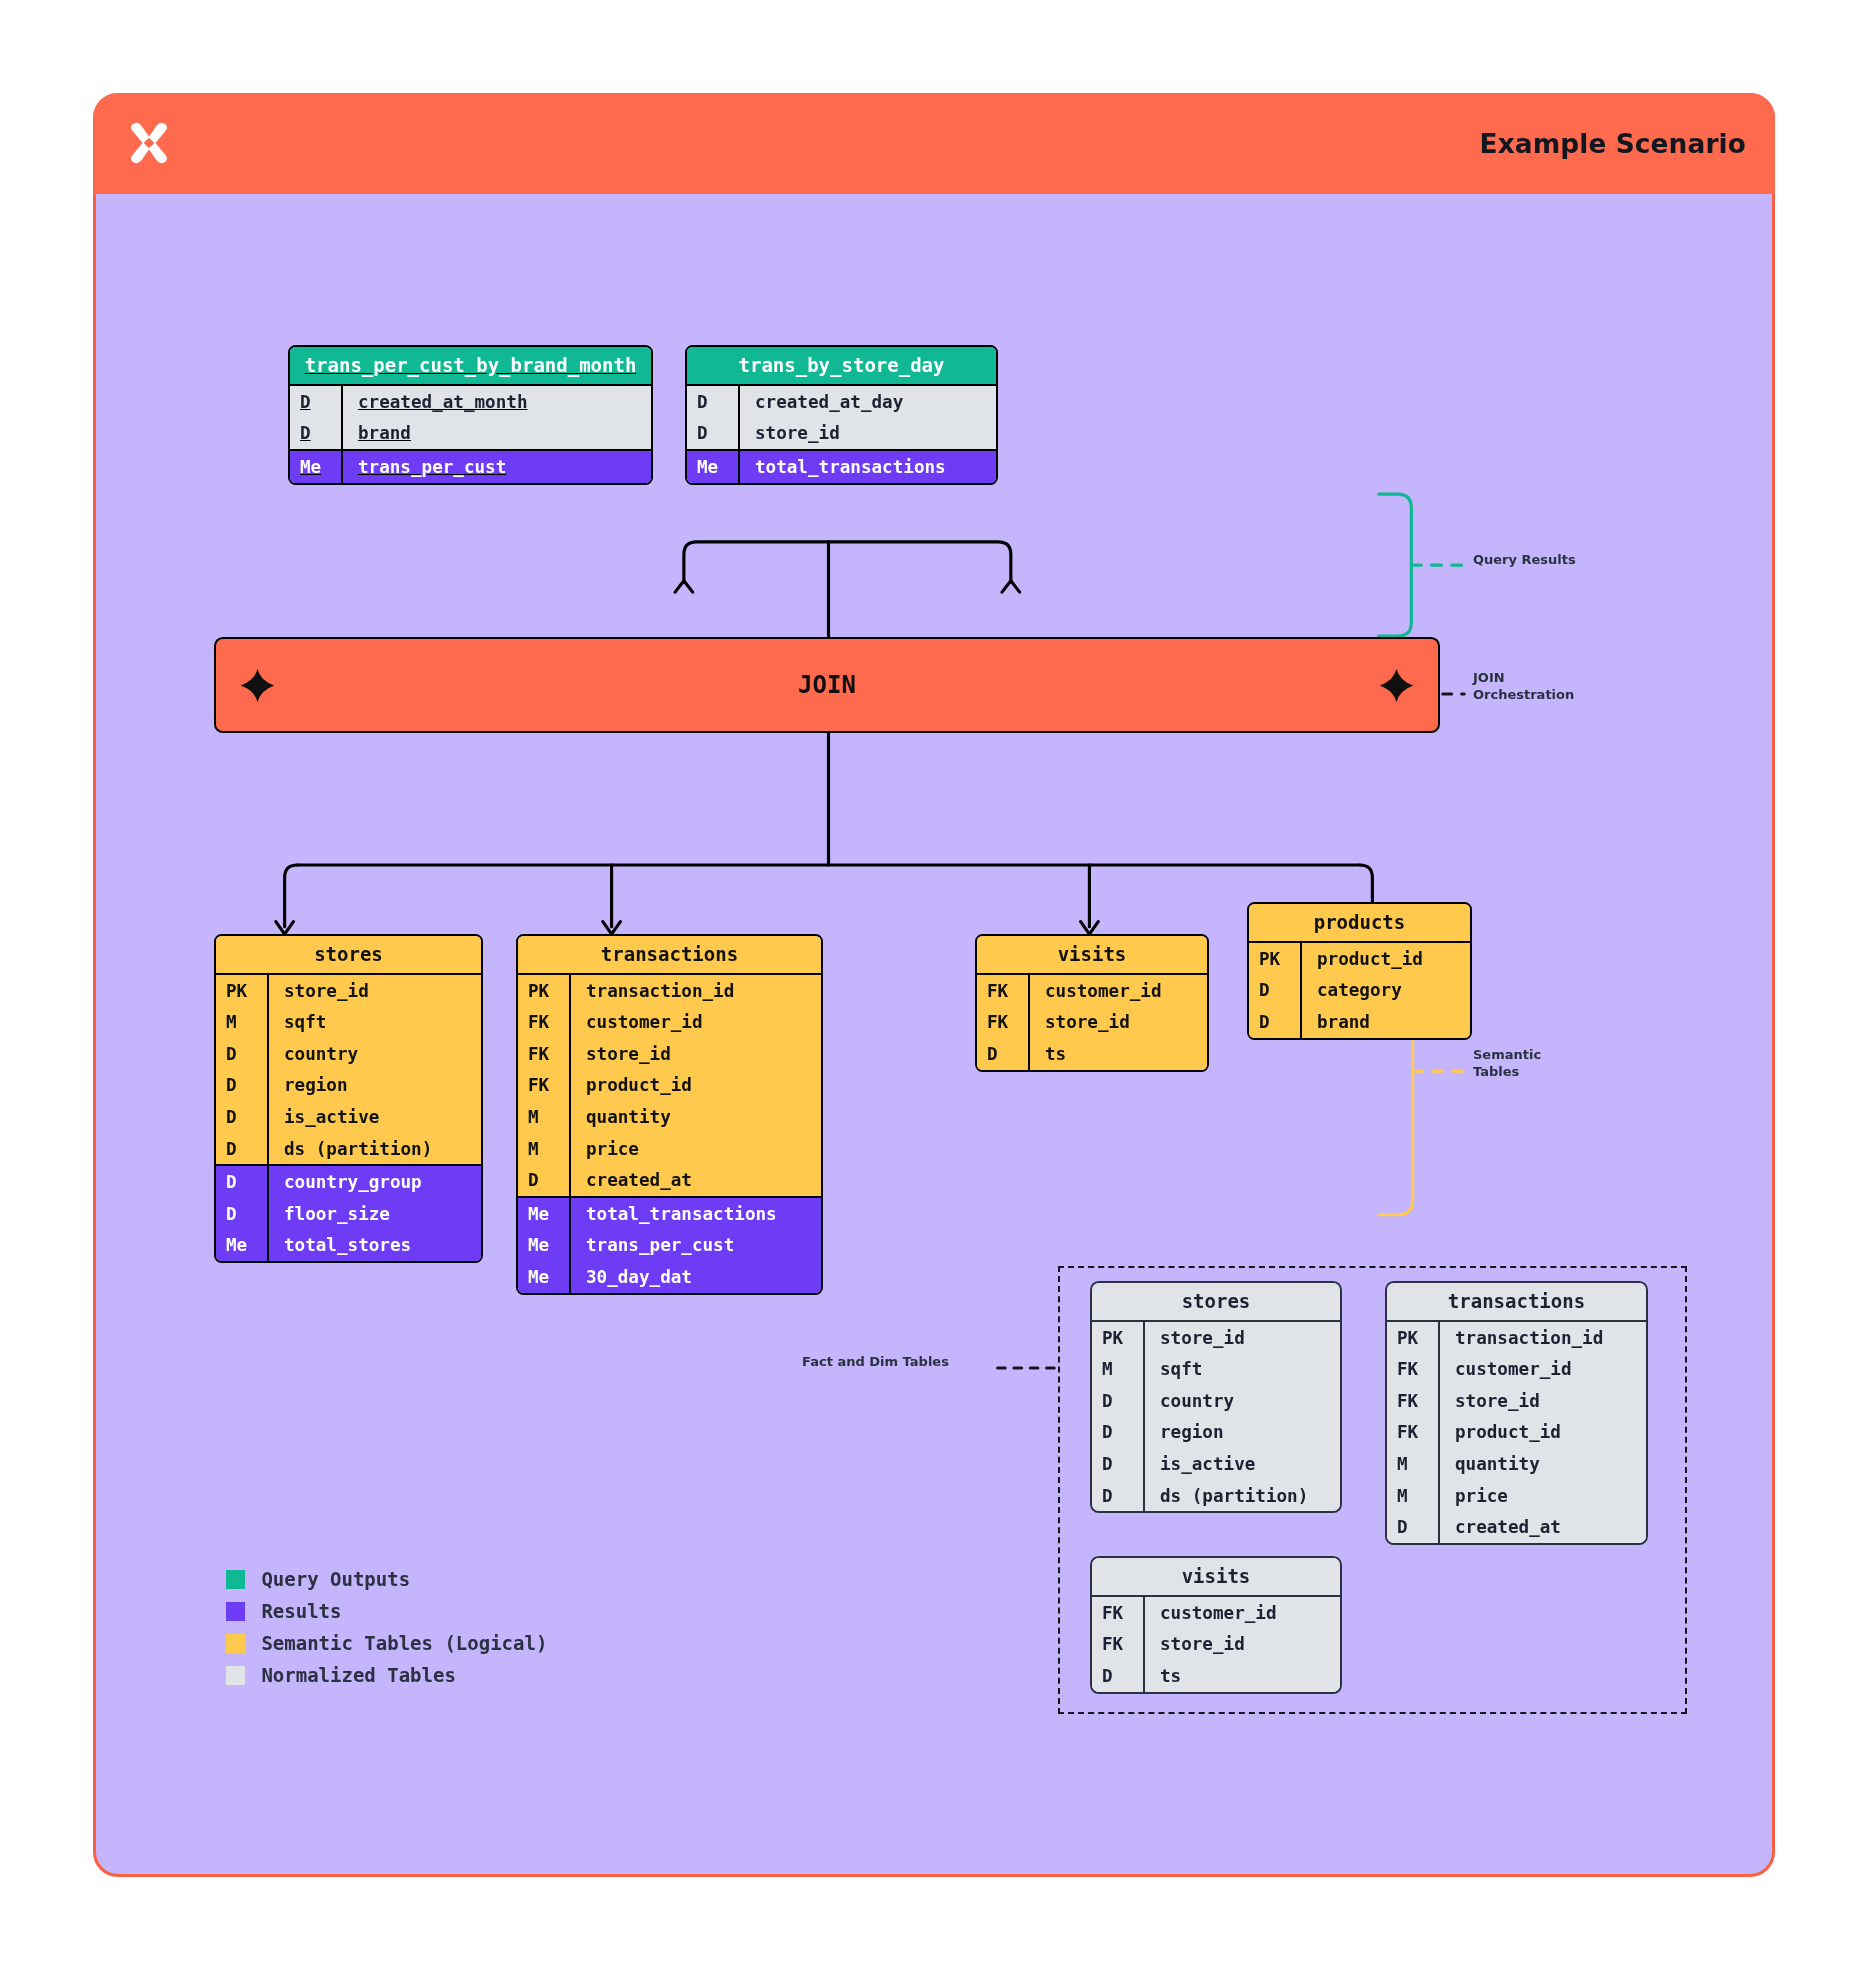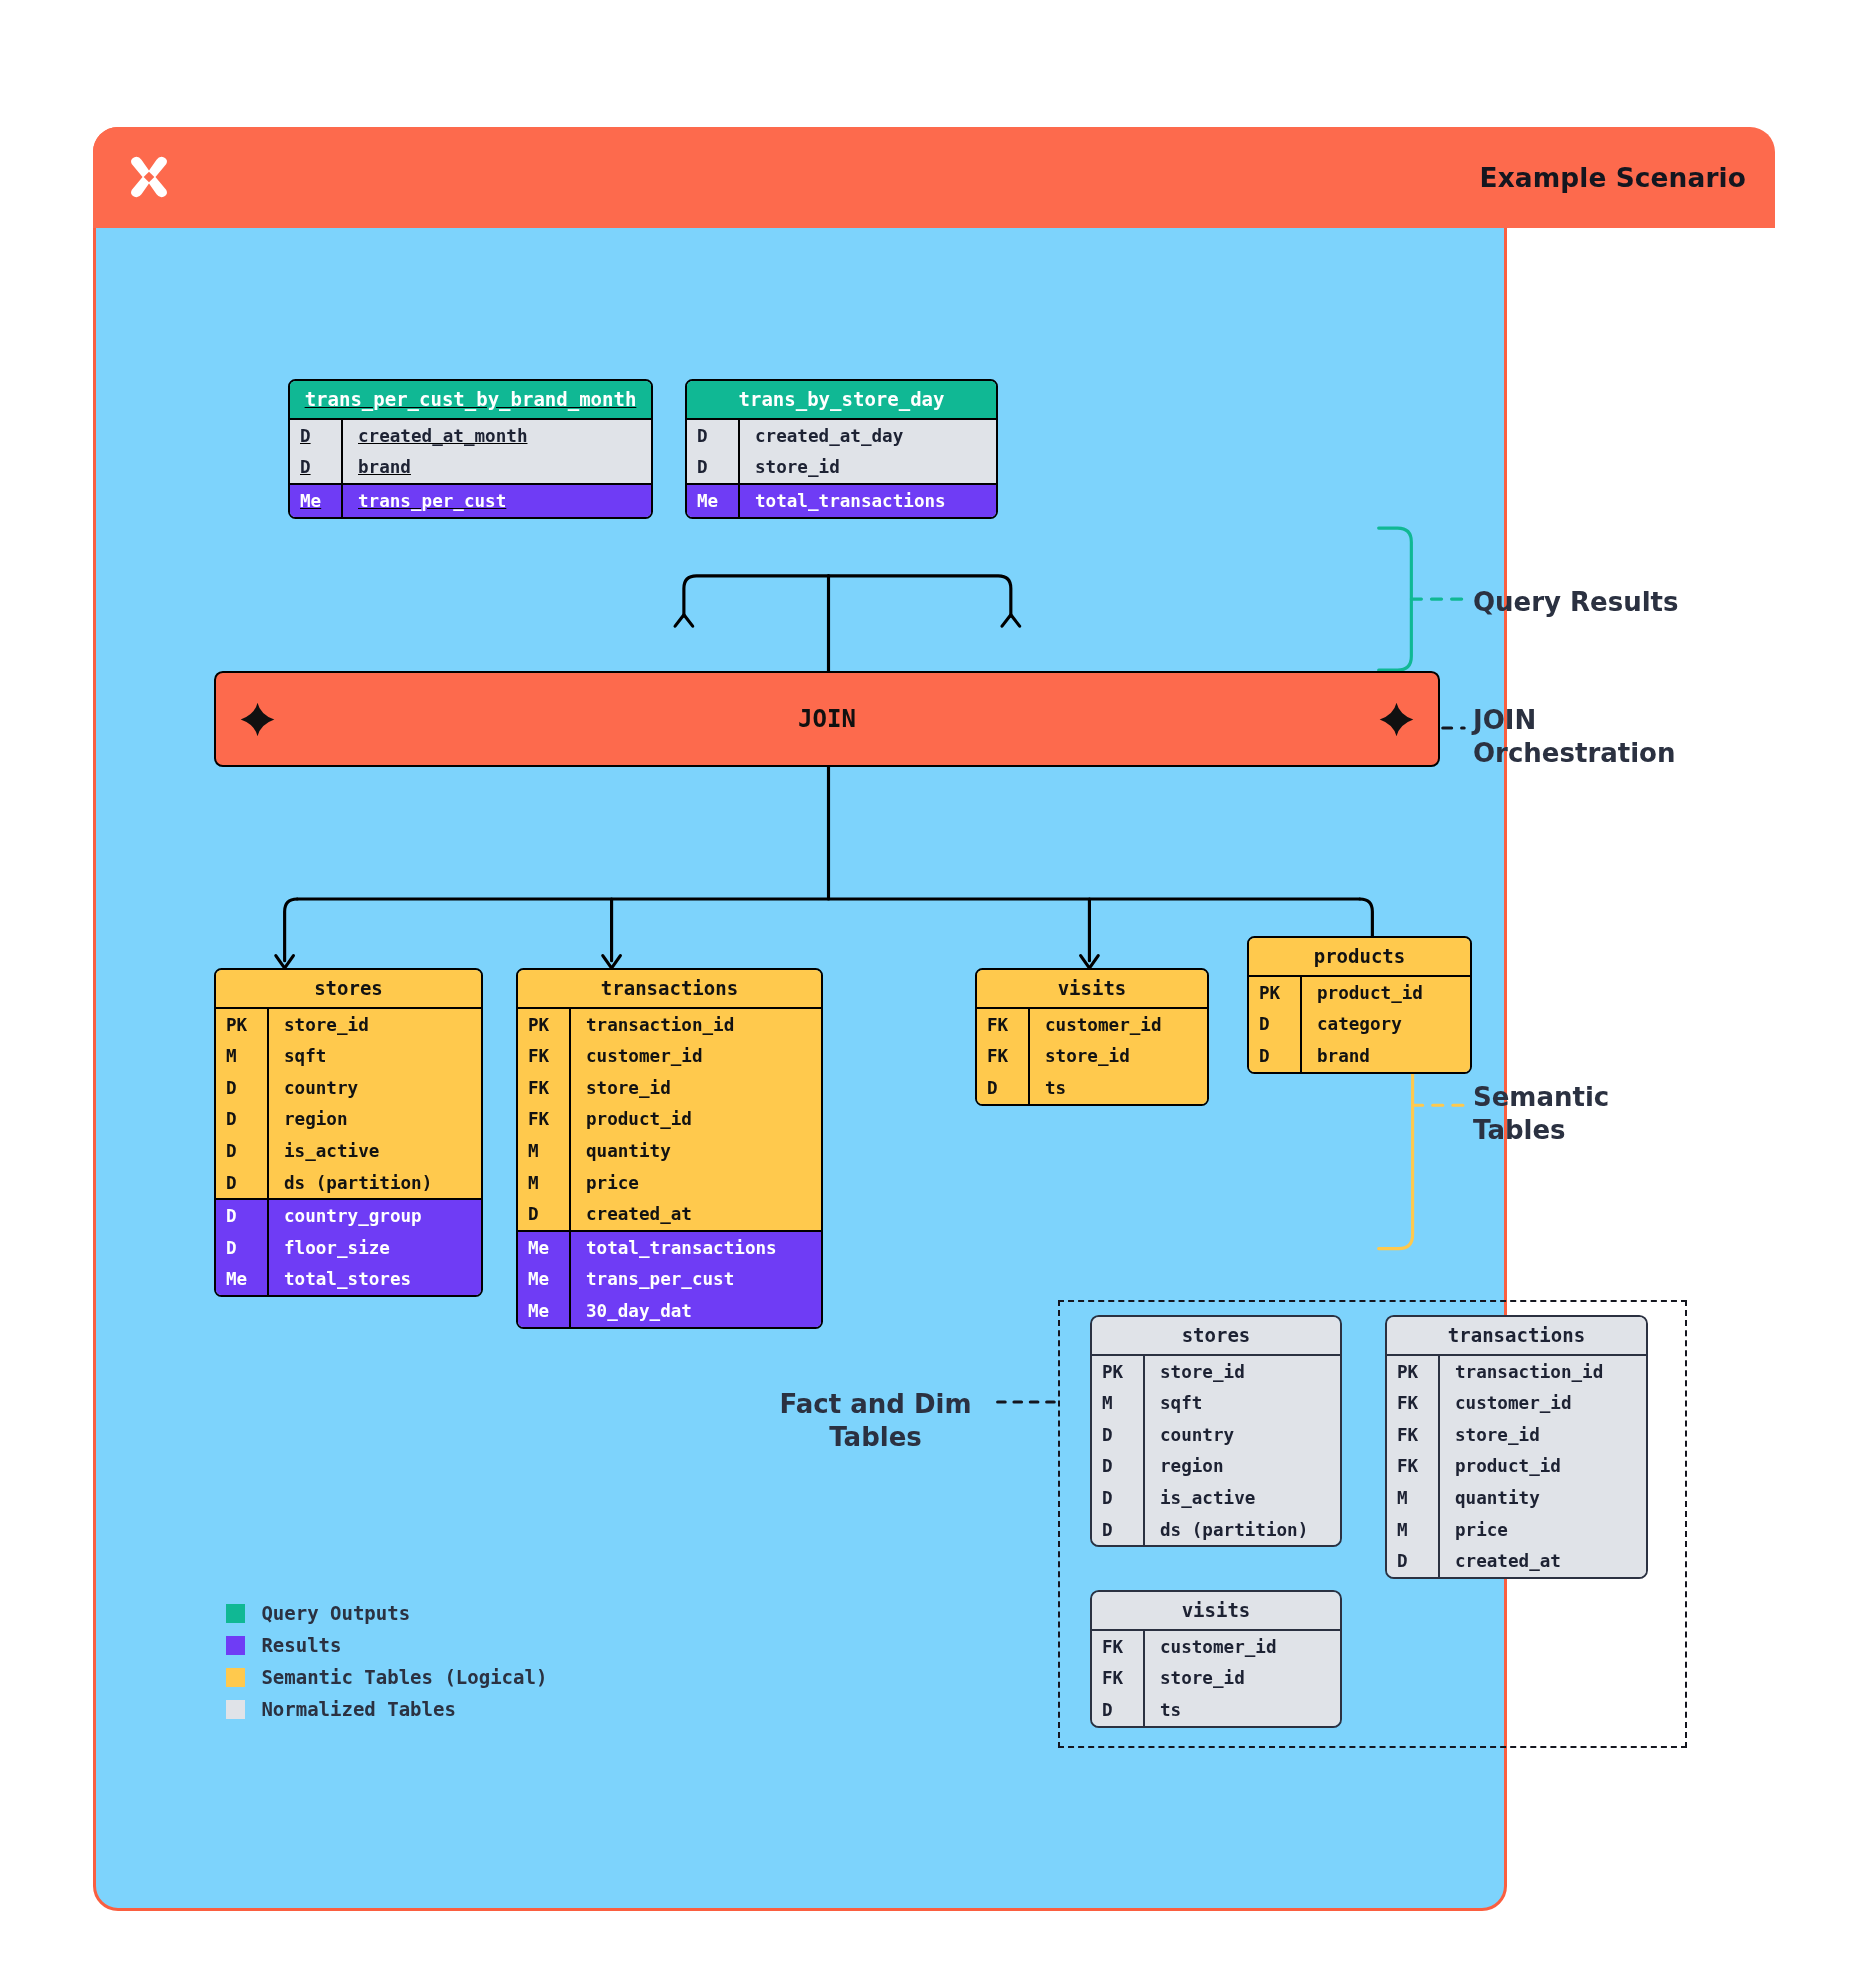--- a/index.html
+++ b/index.html
@@ -11,26 +11,25 @@
   #root {
     position: relative;
     width: 1868px; height: 1985px;
     background: #ffffff;
   }
 
   
   .card {
     position: absolute;
     left: 93px; top: 93px;
-    width: 1414px; height: 1784px;
+    width: 1682px; height: 1784px;
     border: 3.1px solid #fa5f40;
     border-radius: 25px;
-    background: #7dd3fc;
+    background: #c4b5fd;
     overflow: visible;
-    margin-top: 34px;
   }
   .card-header {
     position: absolute;
     left: -3.1px; top: -3.1px;
     width: 1682px; height: 101px;
     background: #fd6a4d;
     border-radius: 25px 25px 0 0;
     display: flex;
     align-items: center;
     justify-content: space-between;
@@ -119,21 +118,21 @@
     font-size: 24px;
     color: #101010;
   }
   .spark { width: 35px; height: 35px; }
 
   
   .annot {
     position: absolute;
     font-family: "DejaVu Sans", sans-serif;
     font-weight: bold;
-    font-size: 26px;
+    font-size: 13px;
     color: #2b3141;
     line-height: 1.28;
   }
 
   
   .group-box {
     position: absolute;
     border: 2.5px dashed #14161f;
     background: transparent;
   }

